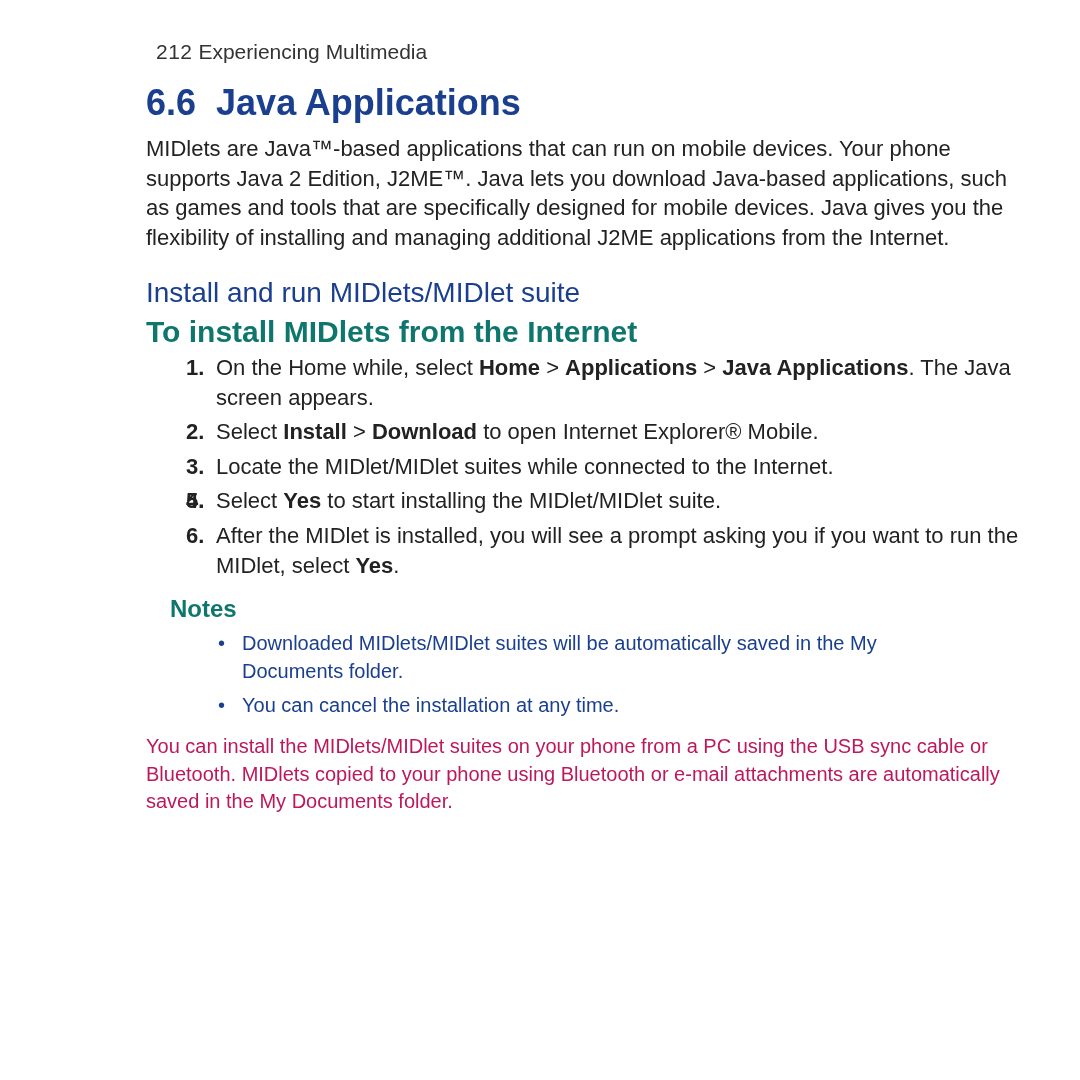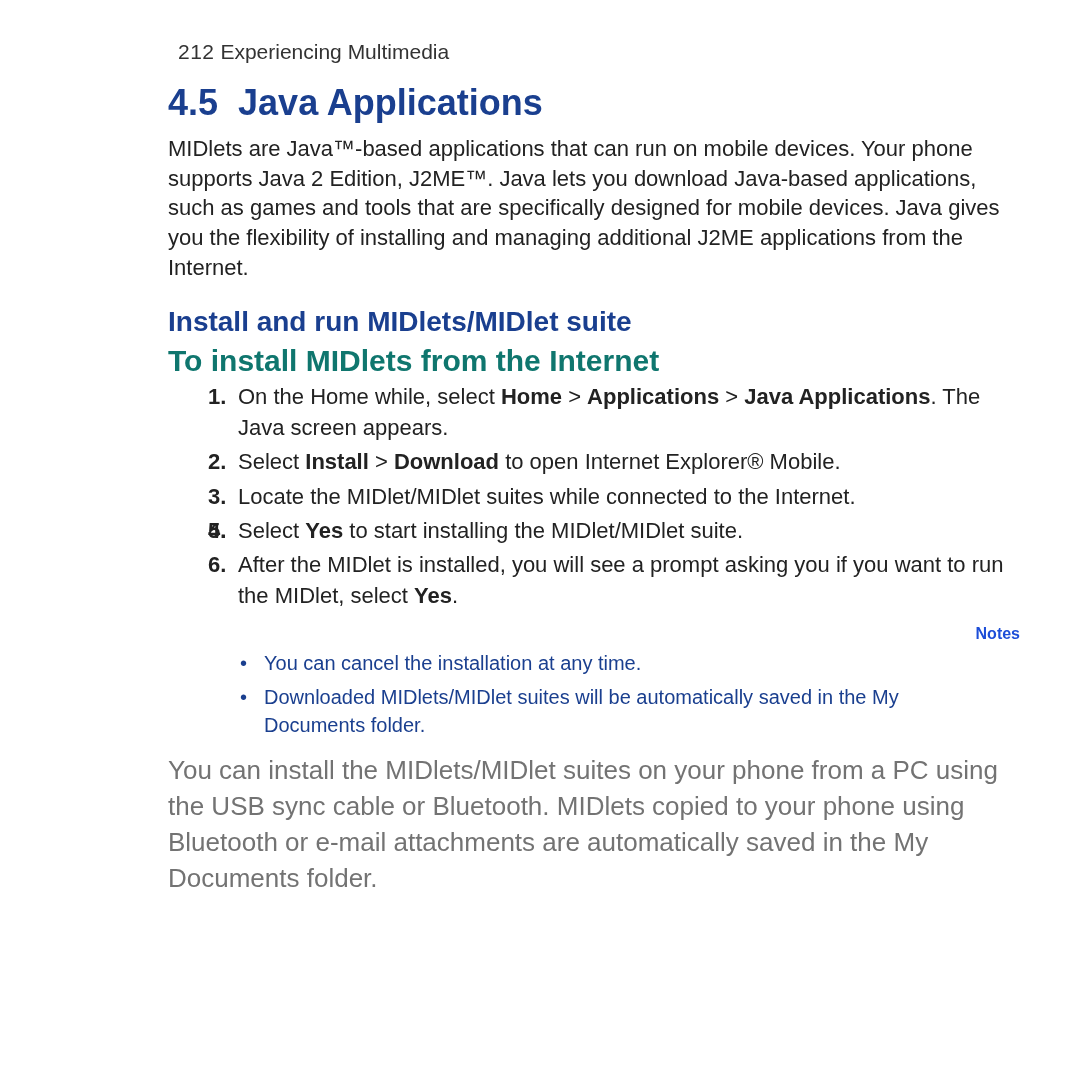--- a/index.html
+++ b/index.html
@@ -6,22 +6,21 @@
     margin: 0;
     padding: 0;
     width: 1080px;
     height: 1080px;
     background: #ffffff;
     font-family: "Segoe UI", "Myriad Pro", "Helvetica Neue", Arial, sans-serif;
     color: #222;
   }
   .page {
     box-sizing: border-box;
-    padding: 40px 60px 40px 44px;
-    margin-left: 46px;
+    padding: 40px 60px 40px 68px;
   }
   .header-line {
     font-size: 21px;
     color: #333;
     margin-bottom: 18px;
     margin-top: 0;
     margin-left: 88px;
   }
   .header-line .pagenum {
     letter-spacing: 0.5px;
@@ -33,21 +32,21 @@
     margin: 6px 0 10px 78px;
   }
   .body-para {
     font-size: 22px;
     line-height: 1.35;
     margin: 4px 0 24px 78px;
     color: #222;
   }
   .h2 {
     font-size: 28px;
-    font-weight: 700;
+    font-weight: 400;
     color: #1a3f8f;
     margin: 14px 0 6px 78px;
   }
   .h3 {
     font-size: 30px;
     font-weight: 700;
     color: #0f766e;
     margin: 6px 0 4px 78px;
   }
   ol.steps {
@@ -63,25 +62,24 @@
     position: relative;
     color: #222;
   }
   ol.steps li .num {
     position: absolute;
     left: 0;
     font-weight: 700;
   }
   .bold { font-weight: 700; }
   .notes-label {
-    font-size: 16px;
+    font-size: 24px;
     font-weight: 700;
-    color: #1d4ed8;
+    color: #0f766e;
     margin: 14px 0 2px 102px;
-    text-align: right;
   }
   ul.notes {
     margin: 0 60px 14px 150px;
     padding: 0;
     list-style: none;
   }
   ul.notes li {
     font-size: 20px;
     line-height: 1.4;
     color: #1a3f8f;
@@ -90,38 +88,38 @@
     padding-left: 24px;
   }
   ul.notes li::before {
     content: "•";
     position: absolute;
     left: 0;
     top: 0;
     color: #1a3f8f;
   }
   .para-after {
-    font-size: 26px;
+    font-size: 20px;
     line-height: 1.38;
     margin: 2px 0 0 78px;
-    color: #737373;
+    color: #be185d;
   }
 </style>
 </head>
 <body>
 
 <div class="page">
 
   <div class="header-line">
     <span class="pagenum">212</span>
     <span>Experiencing Multimedia</span>
   </div>
 
   <div class="h1">
-    <span>4.5</span>&nbsp;
+    <span>6.6</span>&nbsp;
     <span>Java Applications</span>
   </div>
 
   <div class="body-para">MIDlets are Java™-based applications that can run on mobile devices. Your phone supports Java 2 Edition, J2ME™. Java lets you download Java-based applications, such as games and tools that are specifically designed for mobile devices. Java gives you the flexibility of installing and managing additional J2ME applications from the Internet.</div>
 
   <div class="h2">Install and run MIDlets/MIDlet suite</div>
 
   <div class="h3">To install MIDlets from the Internet</div>
 
   <ol class="steps">
@@ -145,19 +143,19 @@
       <span>Select </span><span class="bold">Yes</span><span> to start installing the MIDlet/MIDlet suite.</span>
     </li>
     <li>
       <span class="num">6.</span>
       <span>After the MIDlet is installed, you will see a prompt asking you if you want to run the MIDlet, select </span><span class="bold">Yes</span><span>.</span>
     </li>
   </ol>
 
   <div class="notes-label">Notes</div>
   <ul class="notes">
+    <li>Downloaded MIDlets/MIDlet suites will be automatically saved in the My Documents folder.</li>
     <li>You can cancel the installation at any time.</li>
-    <li>Downloaded MIDlets/MIDlet suites will be automatically saved in the My Documents folder.</li>
   </ul>
 
   <div class="para-after">You can install the MIDlets/MIDlet suites on your phone from a PC using the USB sync cable or Bluetooth. MIDlets copied to your phone using Bluetooth or e-mail attachments are automatically saved in the My Documents folder.</div>
 
 </div>
 
 </body></html>

